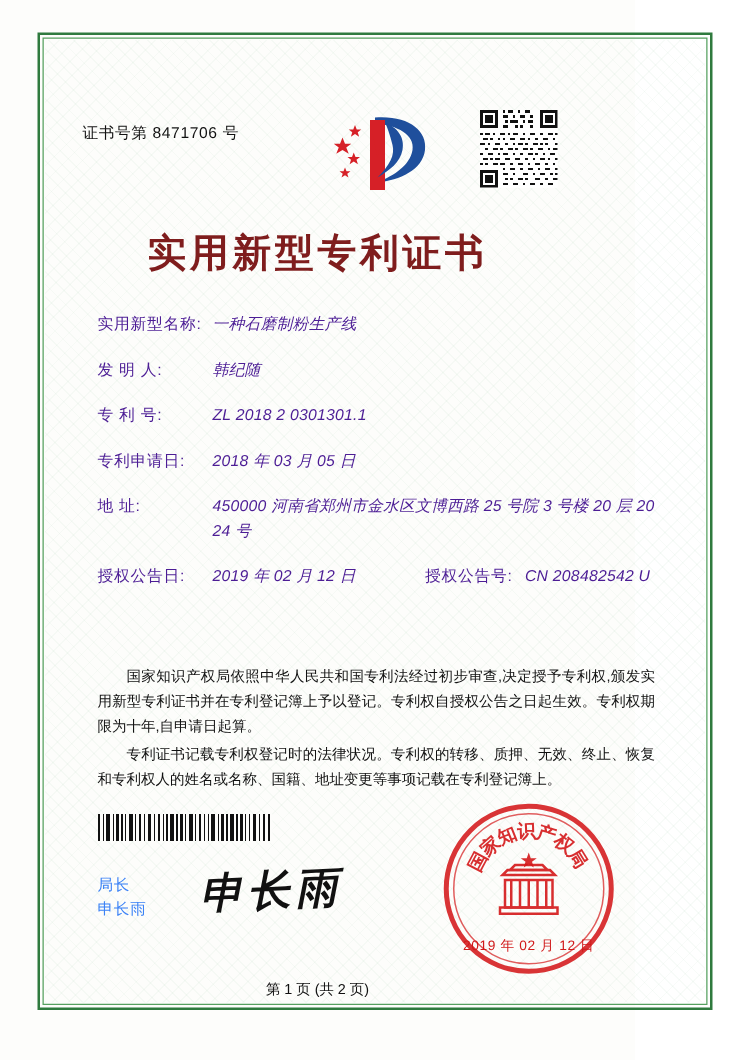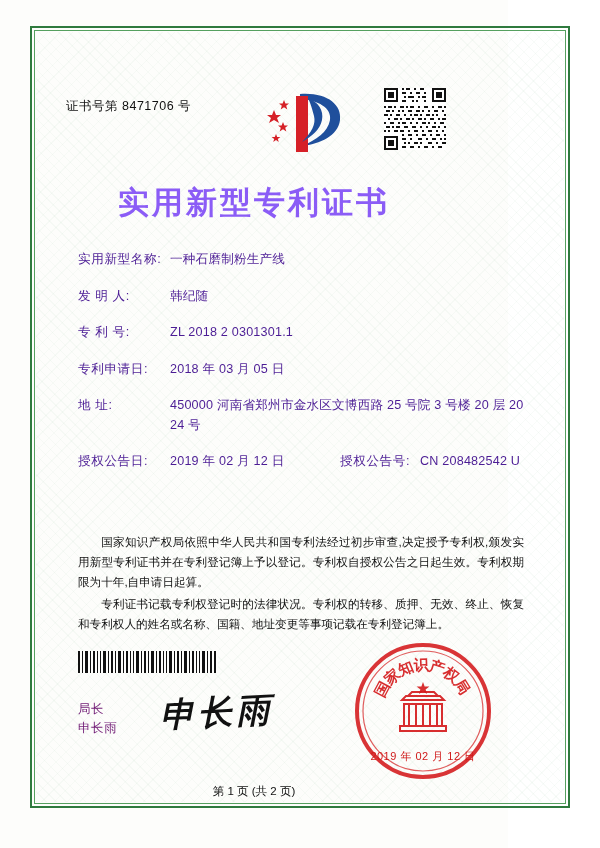--- a/index.html
+++ b/index.html
@@ -72,21 +72,21 @@
   }
 
   .title {
     position: absolute;
     left: 0; right: 0; top: 182px;
     text-align: center;
     font-family: "Liberation Serif", serif;
     font-size: 31px;
     font-weight: bold;
     letter-spacing: 3px;
-    color: #8b5cf6;
+    color: #7f1d1d;
   }
 
   .fields {
     position: absolute;
     left: 78px; top: 250px;
     width: 450px;
     font-size: 12.6px;
     line-height: 1.55;
     color: #4c1d95;
   }
@@ -101,20 +101,21 @@
     letter-spacing: 0.6px;
     white-space: nowrap;
   }
   .flabel.spread {
     display: flex;
     justify-content: space-between;
   }
   .fvalue {
     flex: 1;
     letter-spacing: 0.2px;
+    font-style: italic;
   }
   .frow.dual .fvalue { flex: 0 0 auto; width: 170px; }
   .frow.dual .flabel2 { width: 80px; flex: 0 0 80px; letter-spacing:0.6px; }
 
   .para {
     position: absolute;
     left: 78px;
     width: 446px;
     font-size: 11.6px;
     line-height: 1.72;
@@ -131,21 +132,22 @@
     left: 78px; top: 651px;
     width: 140px; height: 22px;
   }
 
   .sig-block {
     position: absolute;
     left: 78px; top: 700px;
     font-size: 12.5px;
     line-height: 1.5;
     letter-spacing: 0.6px;
-    color: #701a75;
+    color: #3b82f6;
+    font-family: Liberation Mono, monospace;
   }
   .handwriting {
     position: absolute;
     left: 160px; top: 690px;
     font-family: "Liberation Serif", serif;
     font-size: 34px;
     font-style: italic;
     font-weight: bold;
     color: #111;
     letter-spacing: 4px;

